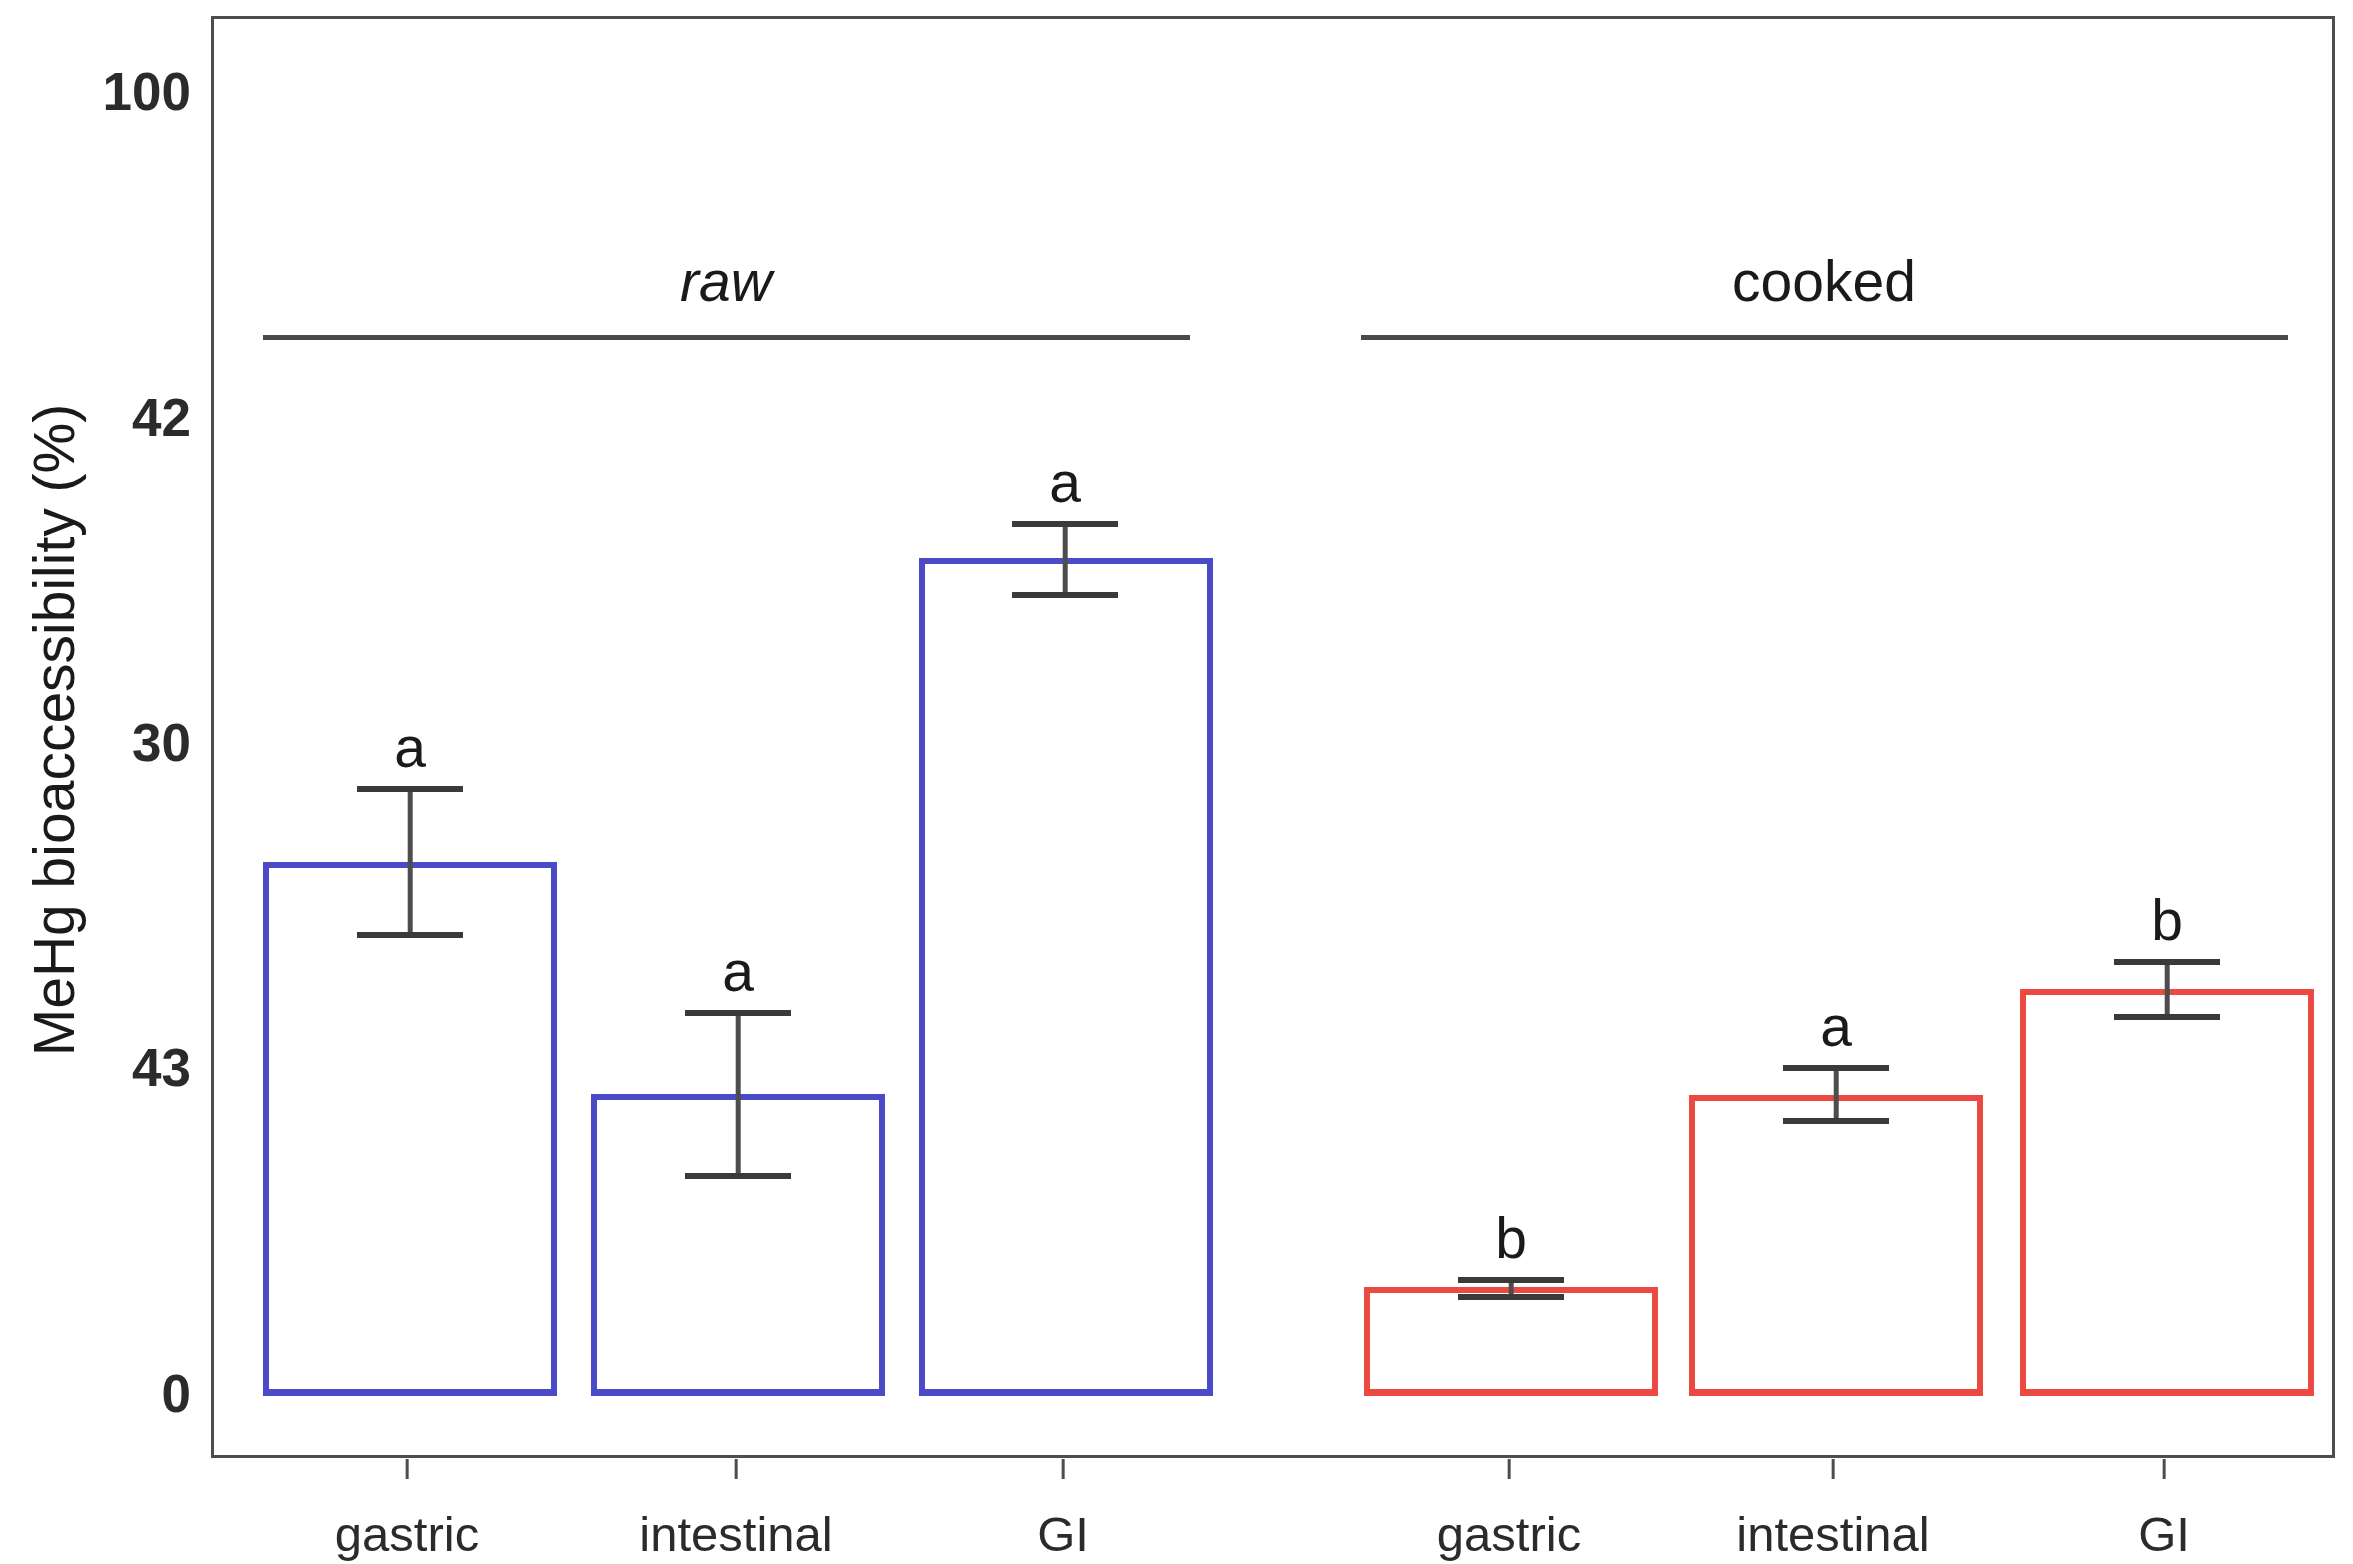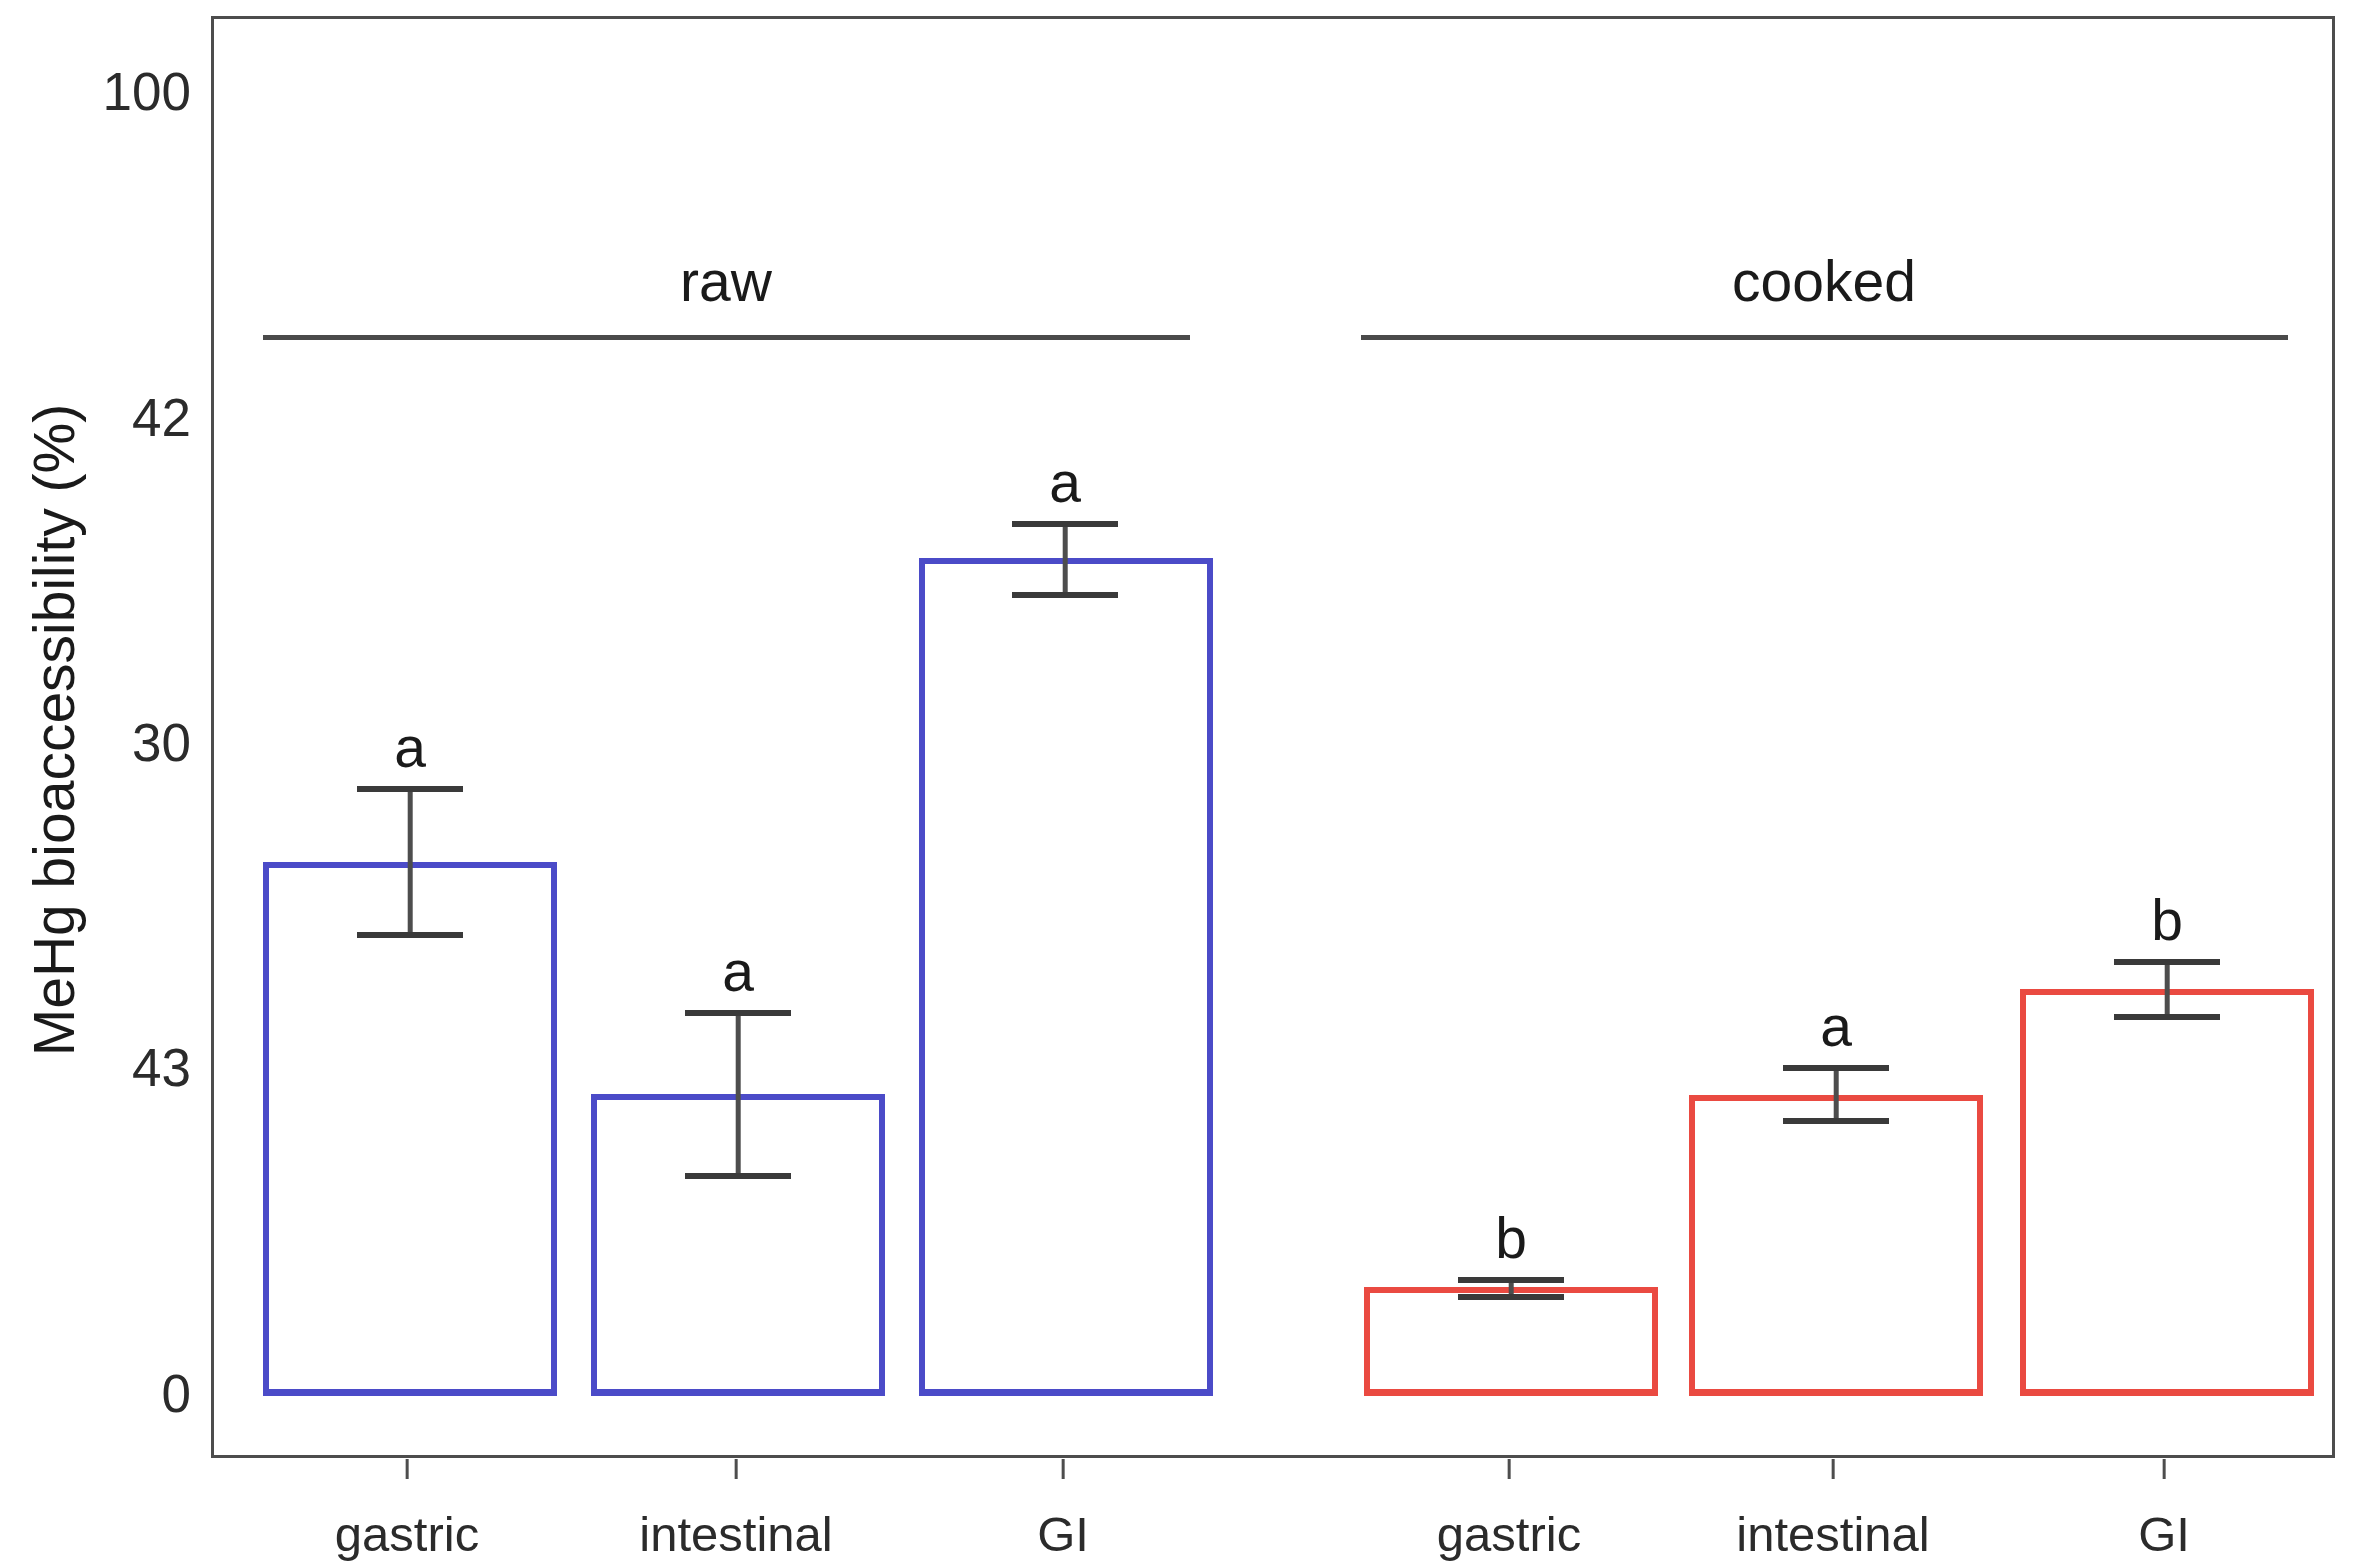--- a/index.html
+++ b/index.html
@@ -41,20 +41,21 @@
   
   .y-tick-label {
     position: absolute;
     right: 0;
     width: 146px;
     text-align: right;
     font-size: 53px;
     color: #2b2b2b;
     transform: translateY(-50%);
     white-space: nowrap;
+    font-weight: bold;
   }
   #y-tick-labels {
     position: absolute;
     left: 36px;
     top: 0;
     width: 155px;
     height: 1564px;
   }
   .y-tick-mark {
     position: absolute;
@@ -219,21 +220,21 @@
         <div class="bar cooked" style="left: 1806px; top: 970px; width: 294px; height: 406px;"></div>
         <div class="bar-baseline cooked" style="left: 1806px; top: 1370px; width: 294px;"></div>
         <div class="errorbar-stem" style="left: 1953px; top: 943px; height: 55px;"></div>
         <div class="errorbar-cap" style="left: 1953px; top: 940px;"></div>
         <div class="errorbar-cap" style="left: 1953px; top: 995px;"></div>
         <div class="sig-letter" style="left: 1953px; top: 930px;">b</div>
       </div>
   </div>
 
   <div class="group-rule" style="left:263px; top:335px; width:927px;"></div>
-  <div class="group-label" style="left:726px; top:310px;">raw</div>
+  <div class="group-label" style="left:726px; top:310px;font-style:italic;">raw</div>
 
   <div class="group-rule" style="left:1361px; top:335px; width:927px;"></div>
   <div class="group-label" style="left:1824px; top:310px;">cooked</div>
 
   <div class="x-tick-mark" style="left:407px"></div>
   <div class="x-tick-label" style="left:407px">gastric</div>
 
   <div class="x-tick-mark" style="left:736px"></div>
   <div class="x-tick-label" style="left:736px">intestinal</div>
 

